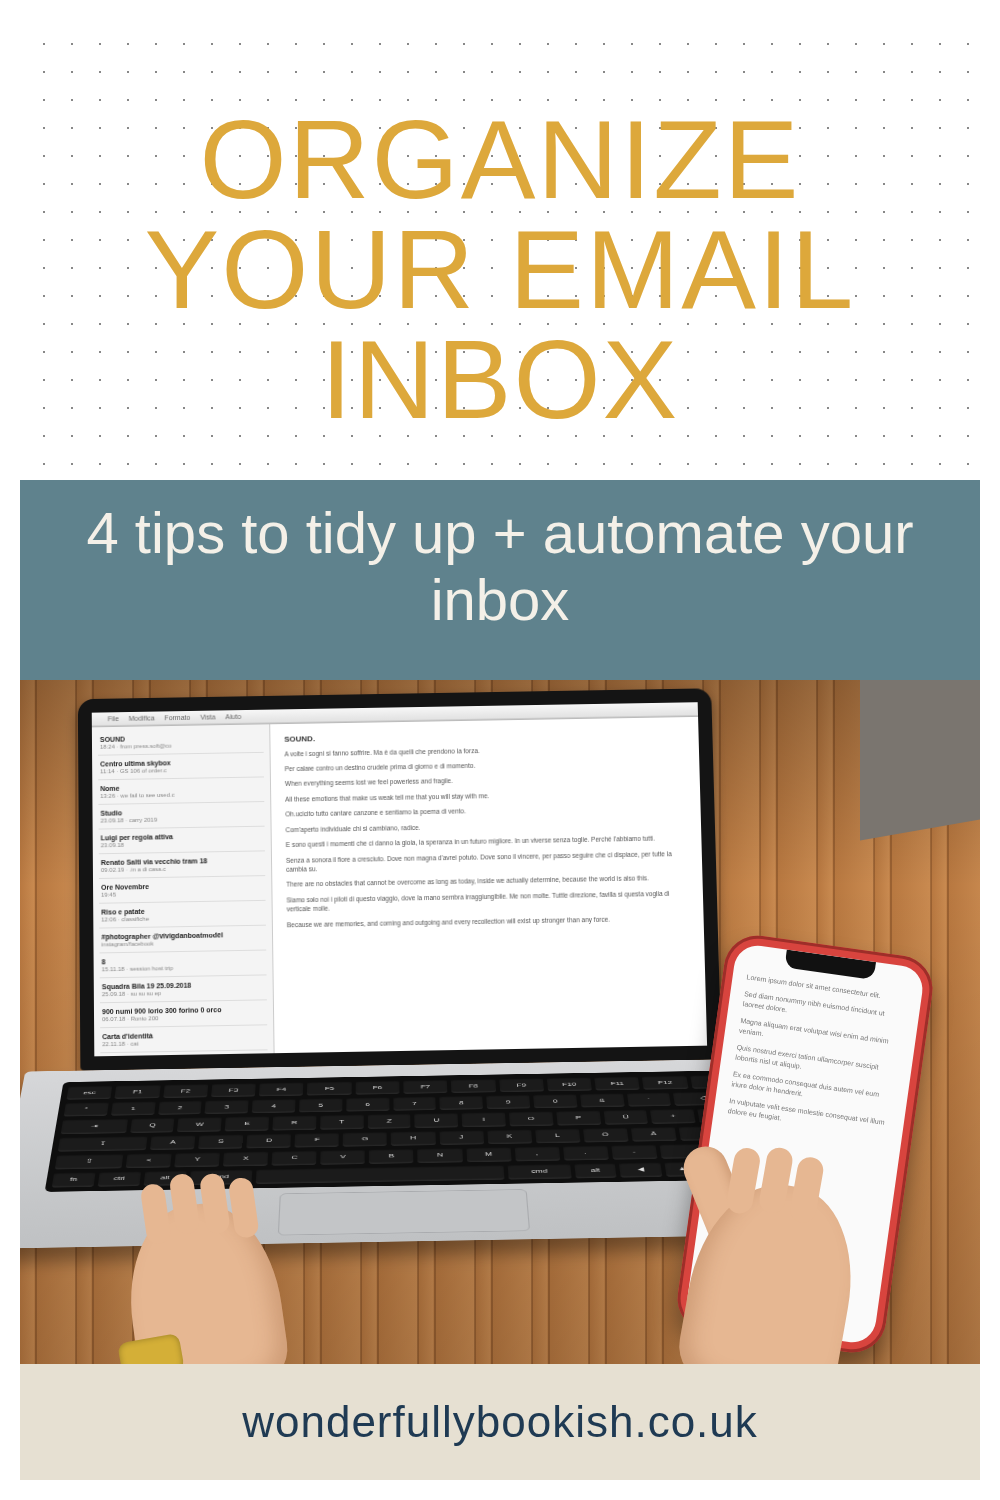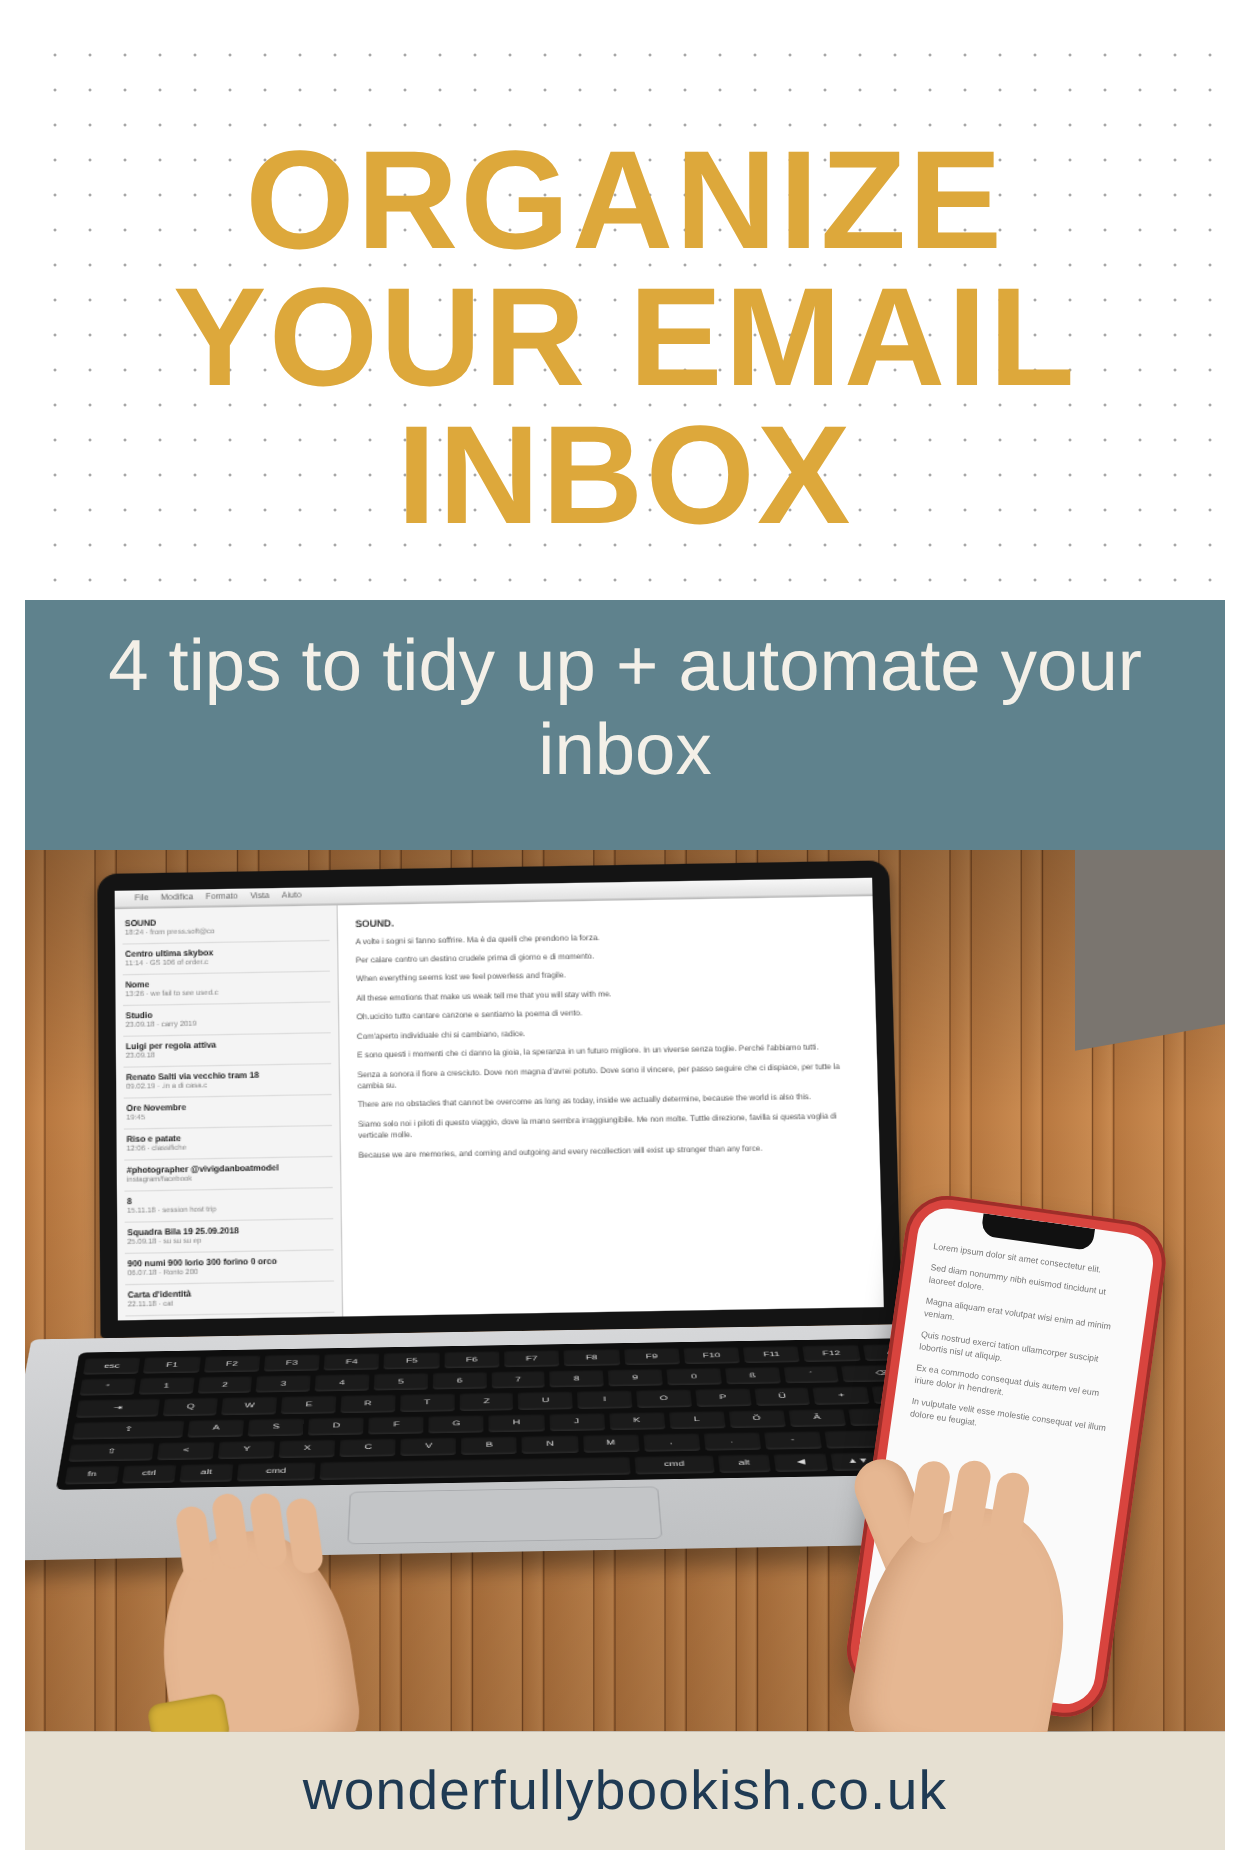--- a/index.html
+++ b/index.html
@@ -24,21 +24,21 @@
     background-position: 10px 10px;
     height: 460px;
     display: flex;
     align-items: center;
     justify-content: center;
     text-align: center;
     padding: 30px 40px;
   }
   .header h1 {
     font-family: Impact, 'Arial Black', sans-serif;
-    font-weight: 700;
+    font-weight: 400;
     font-size: 112px;
     line-height: 0.98;
     letter-spacing: 2px;
     color: #dda83b;
     text-transform: uppercase;
     margin-top: 40px;
   }
   .subbar {
     background: #5f828d;
     height: 200px;
@@ -298,21 +298,21 @@
     position: absolute;
     top: 0; left: 50%;
     transform: translateX(-50%);
     width: 90px; height: 18px;
     background: #111;
     border-radius: 0 0 12px 12px;
   }
   .phone-screen p { margin-bottom: 6px; }
 
   .footer {
-    height: 95px;
+    height: 116px;
     background: #e6e0d2;
     display: flex;
     align-items: center;
     justify-content: center;
   }
   .footer span {
     font-family: 'Trebuchet MS', Arial, sans-serif;
     font-size: 44px;
     color: #1f3a53;
     letter-spacing: 1px;

